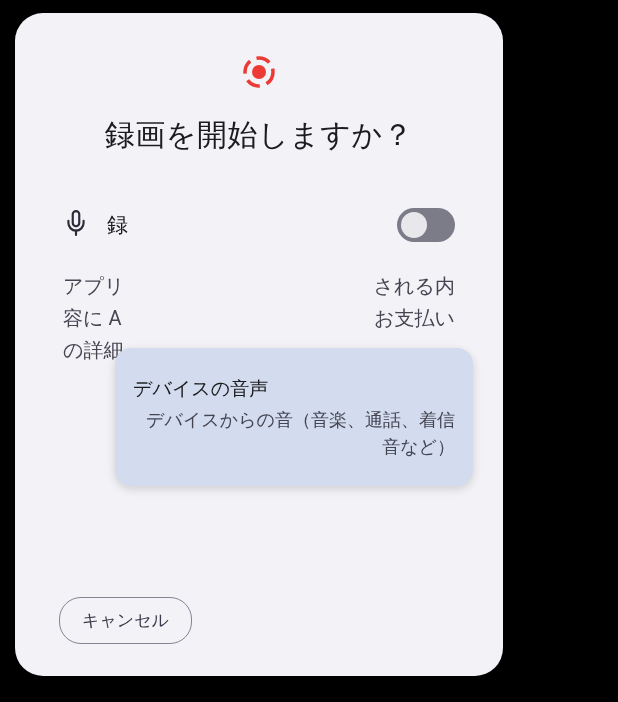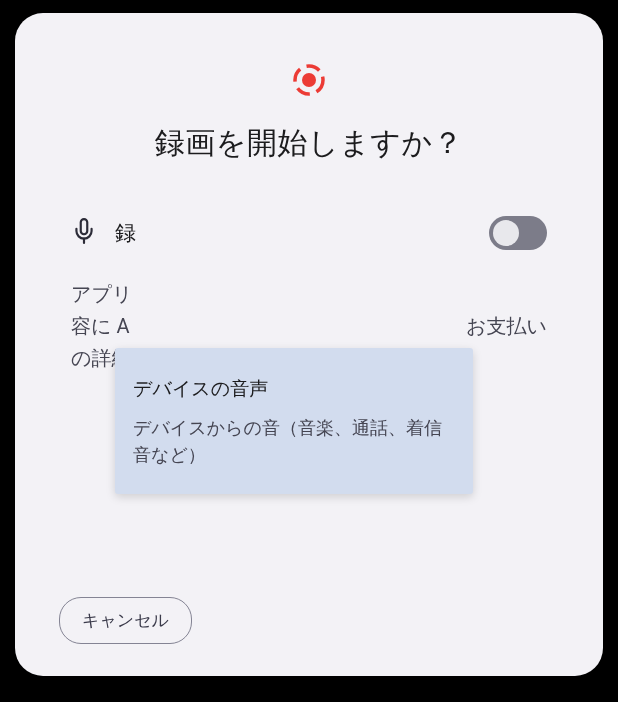--- a/index.html
+++ b/index.html
@@ -11,23 +11,23 @@
       font-family: -apple-system, BlinkMacSystemFont, "Segoe UI", Roboto, sans-serif;
       background: #000;
       width: 618px;
       height: 702px;
       overflow: hidden;
     }
     .dialog {
       background: #f3f2f6;
       border-radius: 28px;
       margin: 13px 15px;
-      width: 588px;
+      width: 488px;
       height: 663px;
-      padding: 12px;
+      padding: 4px;
       position: relative;
     }
     .dialog-content {
       padding: 38px 44px 0 44px;
     }
     .record-icon {
       display: flex;
       justify-content: center;
       margin-bottom: 26px;
     }
@@ -91,42 +91,43 @@
       font-size: 20px;
       color: #454552;
       line-height: 1.6;
     }
     .popup-menu {
       position: absolute;
       left: 100px;
       top: 335px;
       width: 358px;
       background: #d2dcee;
-      border-radius: 3px;
+      border-radius: 16px;
       padding: 20px 18px;
       box-shadow: 0 3px 10px rgba(0,0,0,0.15);
       z-index: 10;
     }
     .popup-item {
       padding: 8px 0 18px 0;
       cursor: pointer;
     }
     .popup-item:last-child {
       padding-bottom: 6px;
     }
     .popup-item-title {
       font-size: 19px;
       color: #1c1c1e;
       font-weight: 400;
     }
     .popup-item-subtitle {
       font-size: 18px;
       color: #454552;
       line-height: 1.5;
-      margin-top: 12px;
+      margin-top: 4px;
+      text-align: right;
     }
     .button-row {
       position: absolute;
       bottom: 32px;
       left: 44px;
       right: 58px;
       display: flex;
       justify-content: space-between;
       align-items: center;
     }
@@ -175,20 +176,21 @@
       </span>
       <span class="audio-label">録</span>
       <div class="toggle">
         <div class="toggle-knob"></div>
       </div>
     </div>
 
     <div class="description">
       <div style="display:flex;justify-content:space-between;">
         <span>アプリ</span>
+        <span>される内</span>
       </div>
       <div style="display:flex;justify-content:space-between;">
         <span>容に A</span>
         <span>お支払い</span>
       </div>
       <div style="display:flex;justify-content:space-between;">
         <span>の詳細</span>
       </div>
     </div>
 

